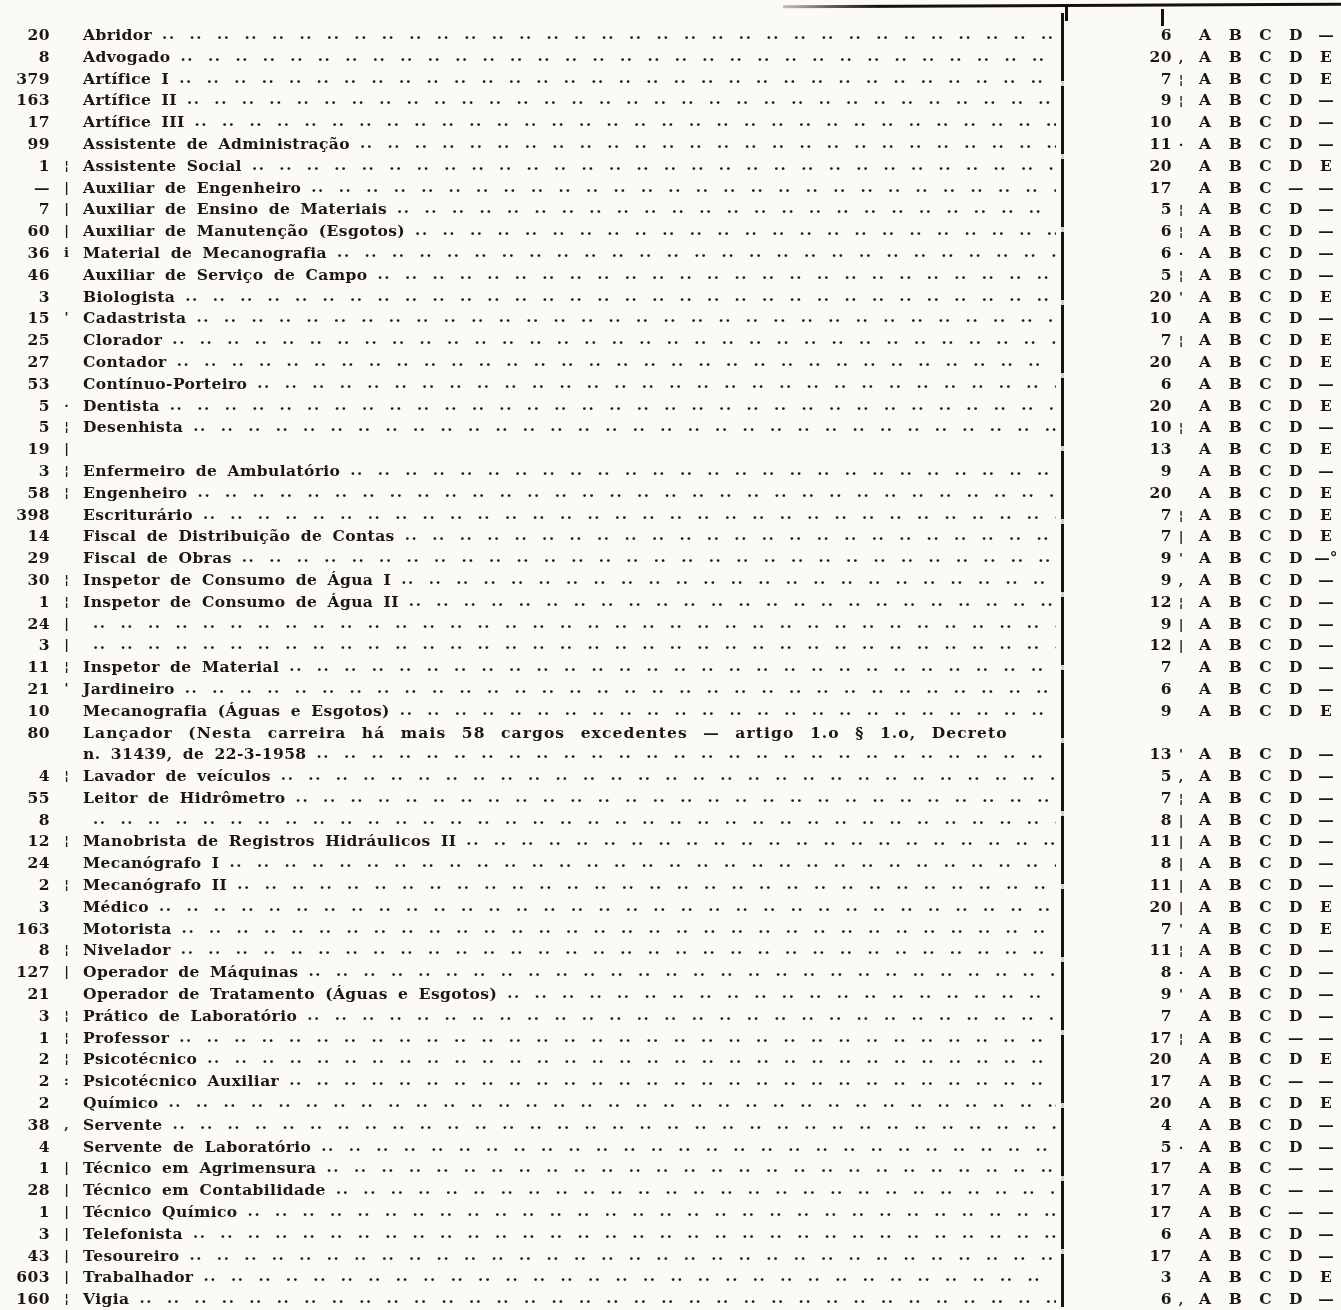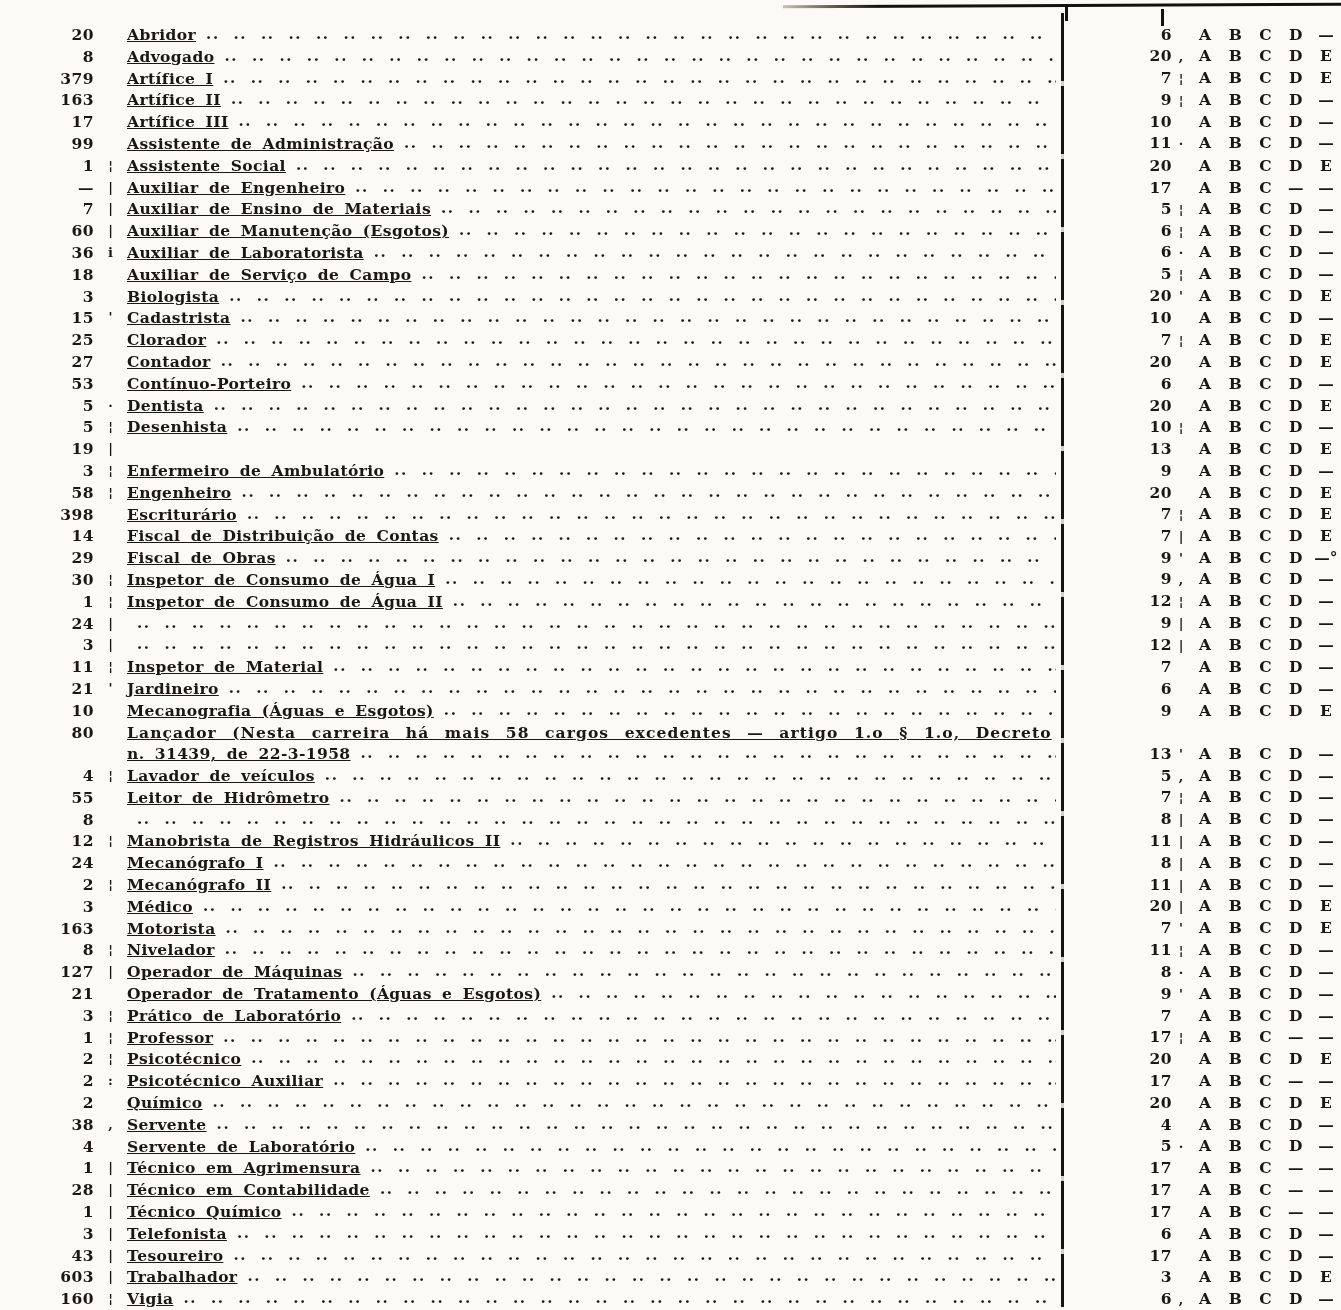--- a/index.html
+++ b/index.html
@@ -20,28 +20,27 @@
   }
   .tick{position:absolute;width:3px;background:#14100c;}
   .tick-a{left:1065px;top:7px;height:14px;}
   .tick-b{left:1161px;top:9px;height:17px;}
   .col-divider{
     position:absolute;left:1061px;top:13px;bottom:3px;width:3px;
     background:repeating-linear-gradient(180deg,#171310 0 68px,rgba(23,19,16,0.18) 68px 73px);
   }
   .rows{position:absolute;left:0;top:24px;right:0;}
   .row{
-    display:flex;align-items:center;
+    display:flex;align-items:flex-start;
     height:21.8px;line-height:21.8px;font-size:15.5px;
     white-space:nowrap;
-    padding-left:44px;
   }
   .qty{width:50px;flex:none;text-align:right;letter-spacing:0.5px;}
   .s1{width:33px;flex:none;text-align:center;font-size:13px;}
-  .title{flex:none;letter-spacing:0.4px;word-spacing:4.5px;text-decoration:underline;}
+  .title{flex:none;letter-spacing:0.4px;word-spacing:4.5px;}
   .row.noleader .title{letter-spacing:1.1px;word-spacing:9px;}
   .leader{
     flex:1 1 0;overflow:hidden;white-space:nowrap;
     margin:0 8px 0 10px;
     letter-spacing:1.6px;word-spacing:7px;font-size:15px;
   }
   .right{flex:none;width:277px;display:flex;align-items:baseline;}
   .ref{width:108px;flex:none;text-align:right;letter-spacing:0.5px;}
   .s2{width:18px;flex:none;text-align:center;font-size:13px;}
   .grades{flex:1;display:flex;}
@@ -222,36 +221,36 @@
             <span class="grade">B</span>
             <span class="grade">C</span>
             <span class="grade">D</span>
             <span class="grade">—</span>
           </span>
       </span>
     </div>
       <div class="row">
       <span class="qty">36</span>
       <span class="s1">i</span>
-      <span class="title">Auxiliar de Laboratorista</span>
+      <span class="title">Material de Mecanografia</span>
       <span class="leader">.. .. .. .. .. .. .. .. .. .. .. .. .. .. .. .. .. .. .. .. .. .. .. .. .. .. .. .. .. .. .. .. .. .. .. .. .. .. .. .. .. .. .. .. .. .. .. .. </span>
       <span class="right">
         <span class="ref">6</span>
         <span class="s2">·</span>
         <span class="grades">
             <span class="grade">A</span>
             <span class="grade">B</span>
             <span class="grade">C</span>
             <span class="grade">D</span>
             <span class="grade">—</span>
           </span>
       </span>
     </div>
       <div class="row">
-      <span class="qty">18</span>
+      <span class="qty">46</span>
       <span class="s1"></span>
       <span class="title">Auxiliar de Serviço de Campo</span>
       <span class="leader">.. .. .. .. .. .. .. .. .. .. .. .. .. .. .. .. .. .. .. .. .. .. .. .. .. .. .. .. .. .. .. .. .. .. .. .. .. .. .. .. .. .. .. .. .. .. .. .. </span>
       <span class="right">
         <span class="ref">5</span>
         <span class="s2">¦</span>
         <span class="grades">
             <span class="grade">A</span>
             <span class="grade">B</span>
             <span class="grade">C</span>

